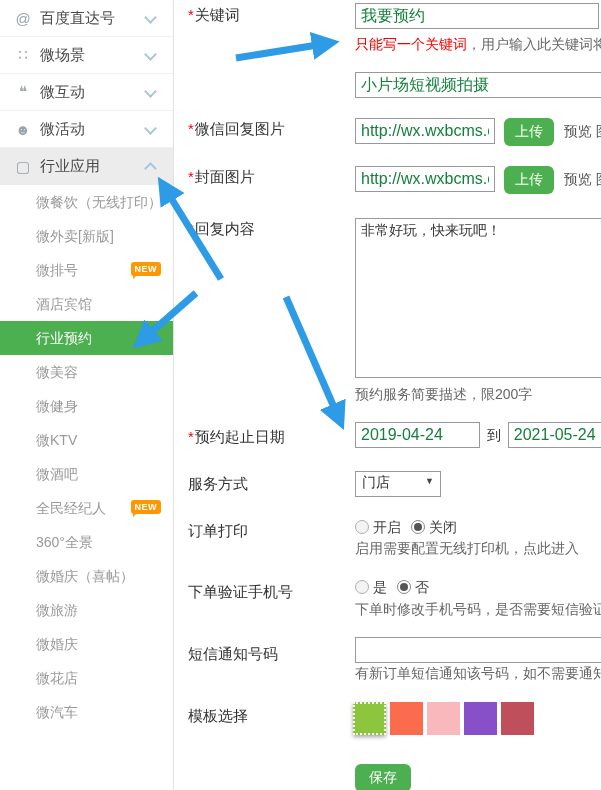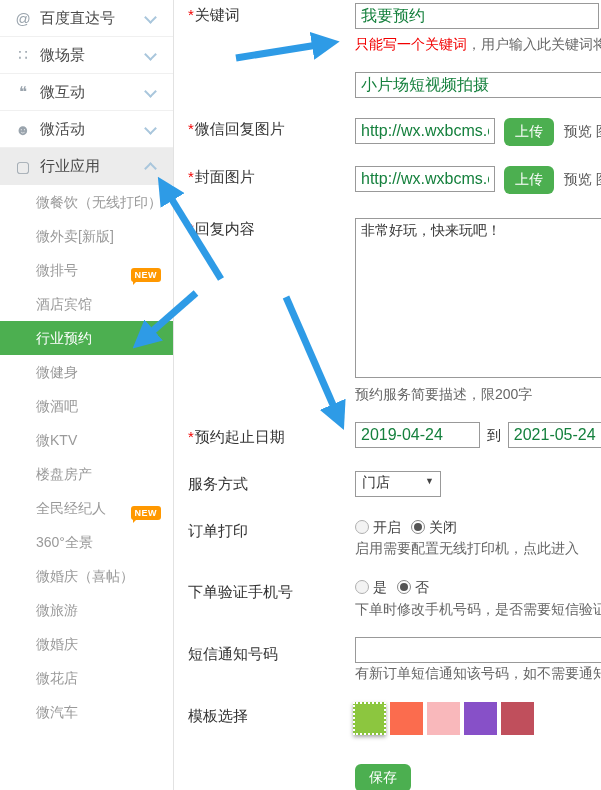--- a/index.html
+++ b/index.html
@@ -9,21 +9,21 @@
   .side-top{position:relative;height:36px;display:flex;align-items:center;border-bottom:1px solid #f0f0f0;cursor:pointer;}
   .side-top .icn{width:18px;margin-left:14px;margin-right:8px;color:#9aa4ad;font-size:15px;text-align:center;}
   .side-top .lbl{color:#4a4a4a;font-size:15px;}
   .side-top.active{background:#ececec;border-bottom:none;height:37px;}
   .chev{position:absolute;right:18px;top:15px;width:7px;height:7px;border-right:2px solid #a9c6dc;border-bottom:2px solid #a9c6dc;}
   .chev.down{transform:rotate(45deg);top:13px;}
   .chev.up{transform:rotate(-135deg);top:16px;}
   .side-sub-wrap{padding-top:0;}
   .side-sub{position:relative;height:34px;line-height:34px;padding-left:36px;color:#9a9a9a;font-size:14px;cursor:pointer;}
   .side-sub.sel{background:#4caf50;color:#fff;}
-  .badge{position:absolute;right:12px;top:15px;background:#ff9800;color:#fff;font-size:9px;font-weight:bold;
+  .badge{position:absolute;right:12px;top:9px;background:#ff9800;color:#fff;font-size:9px;font-weight:bold;
     padding:2px 4px;border-radius:3px;line-height:10px;letter-spacing:.5px;}
   .badge::after{content:"";position:absolute;left:2px;bottom:-3px;border:3px solid transparent;border-top-color:#ff9800;border-left-color:#ff9800;}
   
   .main{position:absolute;left:173px;top:0;width:428px;height:790px;}
   .flabel{position:absolute;left:15px;font-size:15px;color:#333;white-space:nowrap;}
   .req{color:#f20000;margin-right:1px;}
   .ctrl{position:absolute;left:182px;white-space:nowrap;}
   input.txt{height:22px;border:1px solid #999;padding:1px 5px;font-size:16px;color:#15803d;
     font-family:"Liberation Sans","DejaVu Sans",sans-serif;background:#fff;box-sizing:content-box;}
   textarea.txa{border:1px solid #999;padding:3px 5px;font-size:14px;color:#333;resize:none;
@@ -74,24 +74,24 @@
         <span class="lbl">行业应用</span>
         <span class="chev up"></span>
       </div>
     </div>
   <div class="side-sub-wrap" id="side-sub">
       <div class="side-sub"><span>微餐饮（无线打印）</span></div>
       <div class="side-sub"><span>微外卖[新版]</span></div>
       <div class="side-sub"><span>微排号</span><span class="badge">NEW</span></div>
       <div class="side-sub"><span>酒店宾馆</span></div>
       <div class="side-sub sel"><span>行业预约</span></div>
+      <div class="side-sub"><span>微美容</span></div>
       <div class="side-sub"><span>微健身</span></div>
+      <div class="side-sub"><span>微KTV</span></div>
       <div class="side-sub"><span>微酒吧</span></div>
-      <div class="side-sub"><span>微KTV</span></div>
-      <div class="side-sub"><span>楼盘房产</span></div>
       <div class="side-sub"><span>全民经纪人</span><span class="badge">NEW</span></div>
       <div class="side-sub"><span>360°全景</span></div>
       <div class="side-sub"><span>微婚庆（喜帖）</span></div>
       <div class="side-sub"><span>微旅游</span></div>
       <div class="side-sub"><span>微婚庆</span></div>
       <div class="side-sub"><span>微花店</span></div>
       <div class="side-sub"><span>微汽车</span></div>
     </div>
 </div>
 

